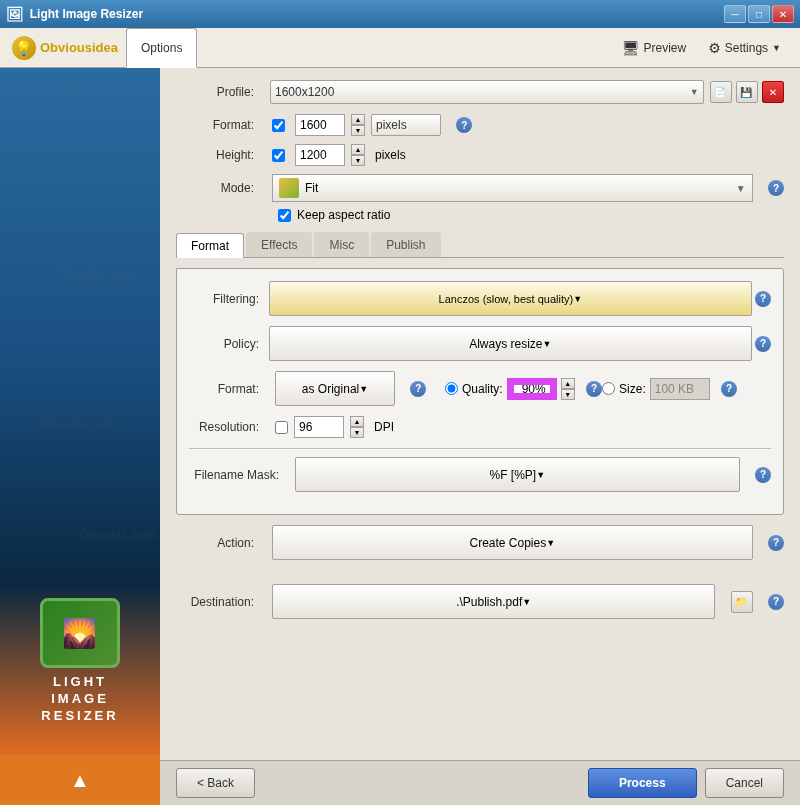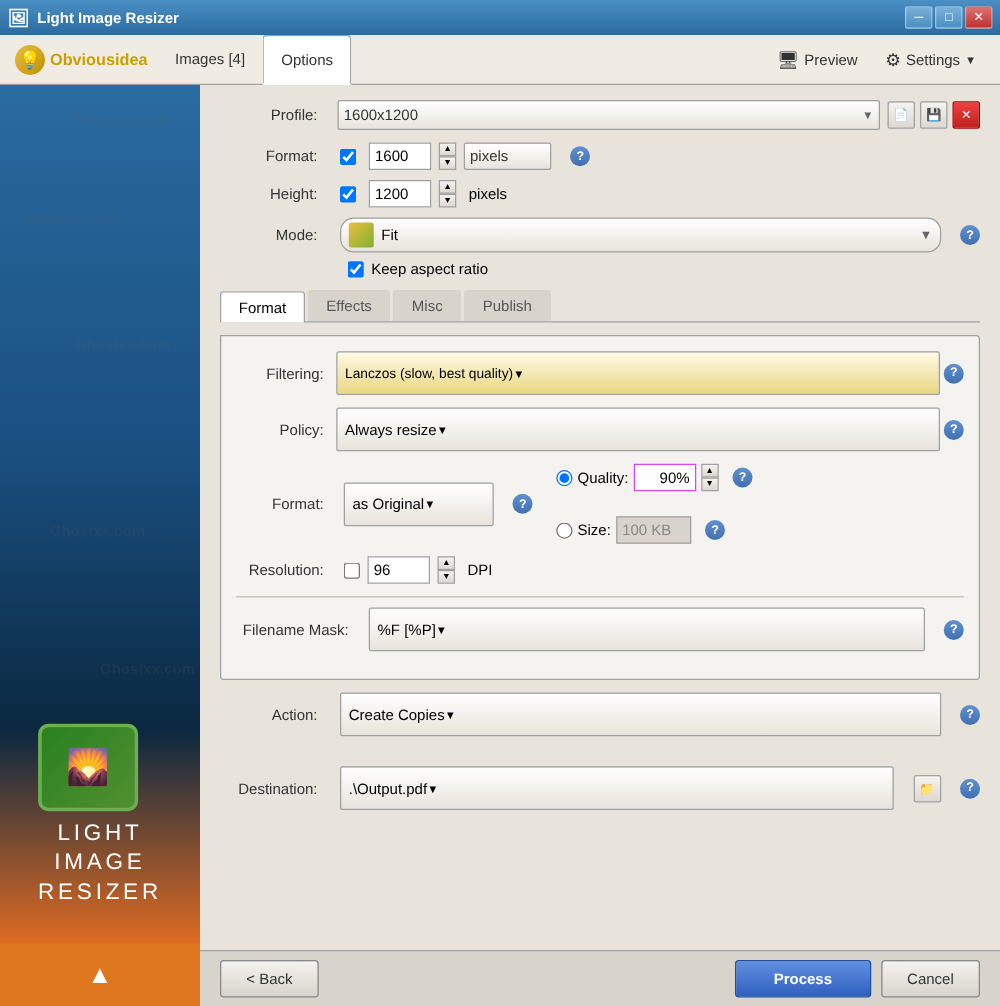--- a/index.html
+++ b/index.html
@@ -73,21 +73,21 @@
       text-align: center;
     }
     .sidebar-logo-img {
       width: 80px; height: 70px;
       background: linear-gradient(135deg, #2a8020, #509030);
       border: 3px solid #6ab050; border-radius: 8px;
       display: flex; align-items: center; justify-content: center;
       color: #f0e080; font-size: 28px;
     }
     .sidebar-logo-text {
-      color: white; margin-top: 6px; font-size: 18px; font-weight: normal;
+      color: white; margin-top: 6px; font-size: 13px; font-weight: bold;
       letter-spacing: 3px; line-height: 1.3;
     }
     .sidebar-bottom {
       position: absolute; bottom: 0; left: 0; right: 0;
       height: 50px; background: #e07820;
       display: flex; align-items: center; justify-content: center;
     }
     .sidebar-arrow { color: white; font-size: 20px; }
 
     
@@ -136,21 +136,21 @@
       background: linear-gradient(to bottom, #fff, #e8e4dc);
       border: 1px solid #a0a0a0; border-radius: 2px;
       padding: 2px 4px; font-size: 12px;
     }
 
     
     .mode-row { display: flex; align-items: center; gap: 6px; margin-bottom: 6px; }
     .mode-dropdown {
       flex: 1; height: 28px;
       background: linear-gradient(to bottom, #fff, #e8e4dc);
-      border: 1px solid #a0a0a0; border-radius: 11px;
+      border: 1px solid #a0a0a0; border-radius: 0;
       padding: 2px 6px; font-size: 12px;
       display: flex; align-items: center; gap: 6px;
     }
     .mode-icon { width: 20px; height: 20px; background: linear-gradient(135deg, #e8c040, #80b030); border-radius: 2px; }
     .mode-dropdown-arrow { margin-left: auto; color: #666; font-size: 10px; }
 
     
     .keep-aspect { display: flex; align-items: center; gap: 6px; margin-bottom: 10px; padding-left: 102px; }
 
     
@@ -172,31 +172,31 @@
 
     
     .inner-form-row { display: flex; align-items: center; margin-bottom: 10px; }
     .inner-label { width: 80px; color: #333; text-align: right; padding-right: 10px; }
 
     .full-dropdown {
       flex: 1; height: 35px;
       background: linear-gradient(to bottom, #fff9e8, #e8d880);
       border: 1px solid #a0a0a0; border-radius: 2px;
       padding: 14px 6px; font-size: 12px;
-      display: flex; align-items: center; justify-content: flex-start;
+      display: flex; align-items: center; justify-content: center;
     }
     .full-dropdown.white {
       background: linear-gradient(to bottom, #fff, #e8e4dc);
     }
 
     .format-row { display: flex; align-items: center; gap: 6px; margin-bottom: 10px; }
     .format-label { width: 80px; color: #333; text-align: right; padding-right: 10px; }
 
     .quality-input {
-      width: 50px; height: 22px; border: 1px solid #d946ef;
+      width: 50px; height: 22px; border: 7px solid #d946ef;
       padding: 2px 4px; font-size: 12px; background: white; text-align: right;
     }
     .size-input {
       width: 60px; height: 22px; border: 1px solid #a0a0a0;
       padding: 2px 4px; font-size: 12px; background: #d8d4cc; color: #888;
     }
 
     .resolution-row { display: flex; align-items: center; gap: 6px; margin-bottom: 10px; }
     .res-label { width: 80px; color: #333; text-align: right; padding-right: 10px; }
 
@@ -260,23 +260,20 @@
     <button class="tb-btn">─</button>
     <button class="tb-btn">□</button>
     <button class="tb-btn close">✕</button>
   </div>
 </div>
 
 <div class="menu-bar">
   <div class="menu-logo">
     <div class="logo-icon">💡</div>
     <span>Obviousidea</span>
-  </div>
-  <div class="menu-tab">
-    <span>Images [4]</span>
   </div>
   <div class="menu-tab active">
     <span>Options</span>
   </div>
   <div class="menu-right">
     <div class="menu-right-btn">
       <span style="font-size:14px;">🖥</span>
       <span>Preview</span>
     </div>
     <div class="menu-right-btn">
@@ -408,21 +405,21 @@
 
         <div class="format-row">
           <span class="format-label">Format:</span>
           <div class="full-dropdown white" style="flex:0 0 120px;">
             <span>as Original</span>
             <span style="font-size:9px;">▼</span>
           </div>
           &nbsp;
           <div class="help-icon">?</div>
           &nbsp;&nbsp;
-          <div style="display:flex; flex-direction:column; gap:20px;">
+          <div style="display:flex; flex-direction:row; gap:0;">
             <div style="display:flex; align-items:center; gap:4px;">
               <input type="radio" name="qs" checked="" style="">
               <span>Quality:</span>
               <input type="text" class="quality-input" value="90%" style="">
               <div class="spin-btns">
                 <button class="spin-btn">▲</button>
                 <button class="spin-btn">▼</button>
               </div>
               &nbsp;
               <div class="help-icon">?</div>
@@ -468,21 +465,21 @@
           <div class="full-dropdown white" style="flex:1;">
             <span>Create Copies</span>
             <span style="font-size:9px;">▼</span>
           </div>
           &nbsp;
           <div class="help-icon">?</div>
         </div>
         <div class="action-row">
           <span class="act-label">Destination:</span>
           <div class="full-dropdown white" style="flex:1;">
-            <span>.\Output.pdf</span>
+            <span>.\Publish.pdf</span>
             <span style="font-size:9px;">▼</span>
           </div>
           &nbsp;
           <div class="icon-btn">📁</div>
           &nbsp;
           <div class="help-icon">?</div>
         </div>
       </div>
 
     </div>

